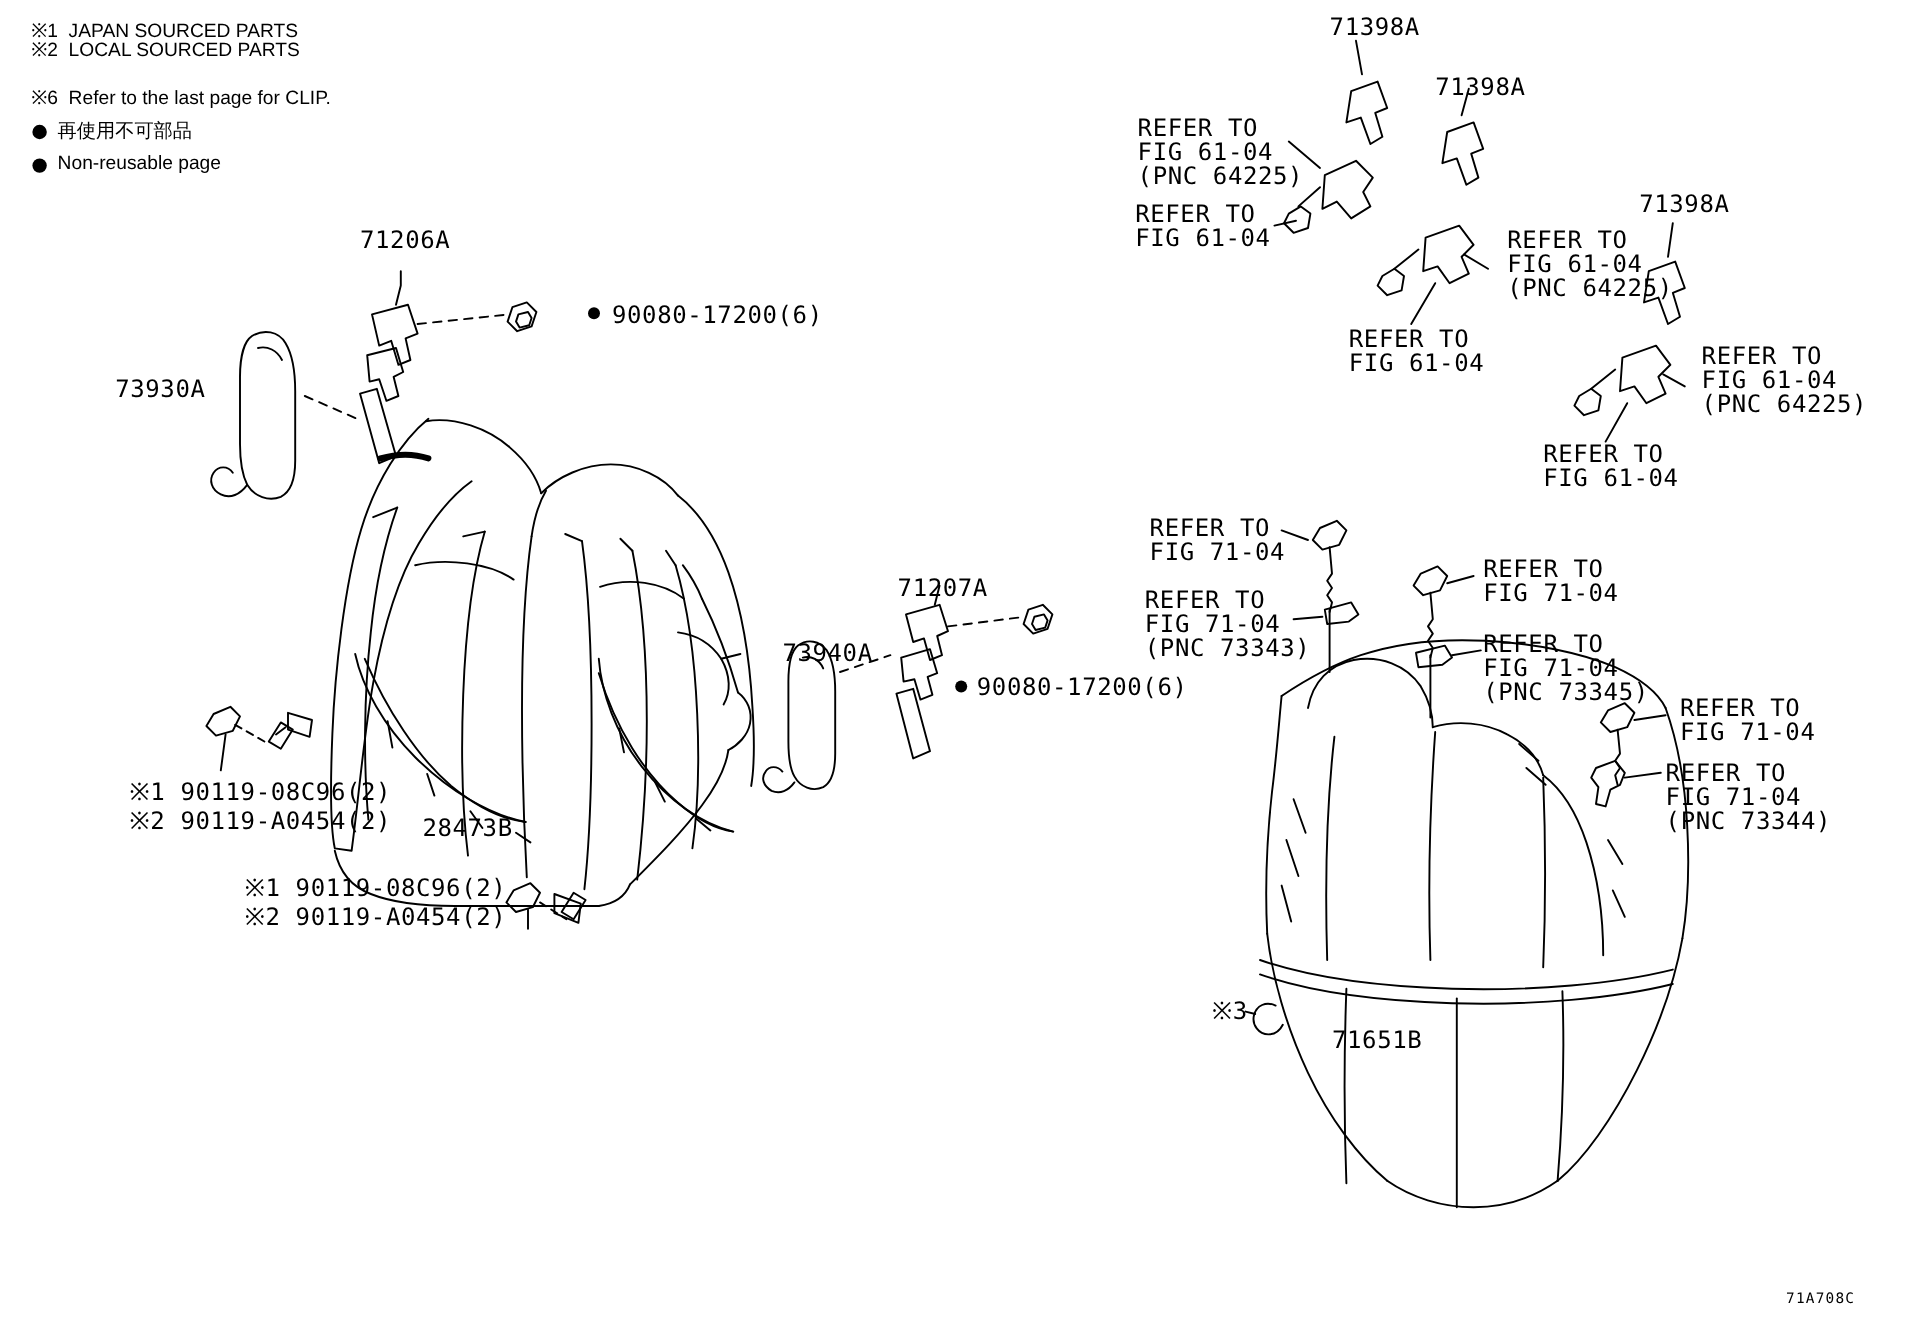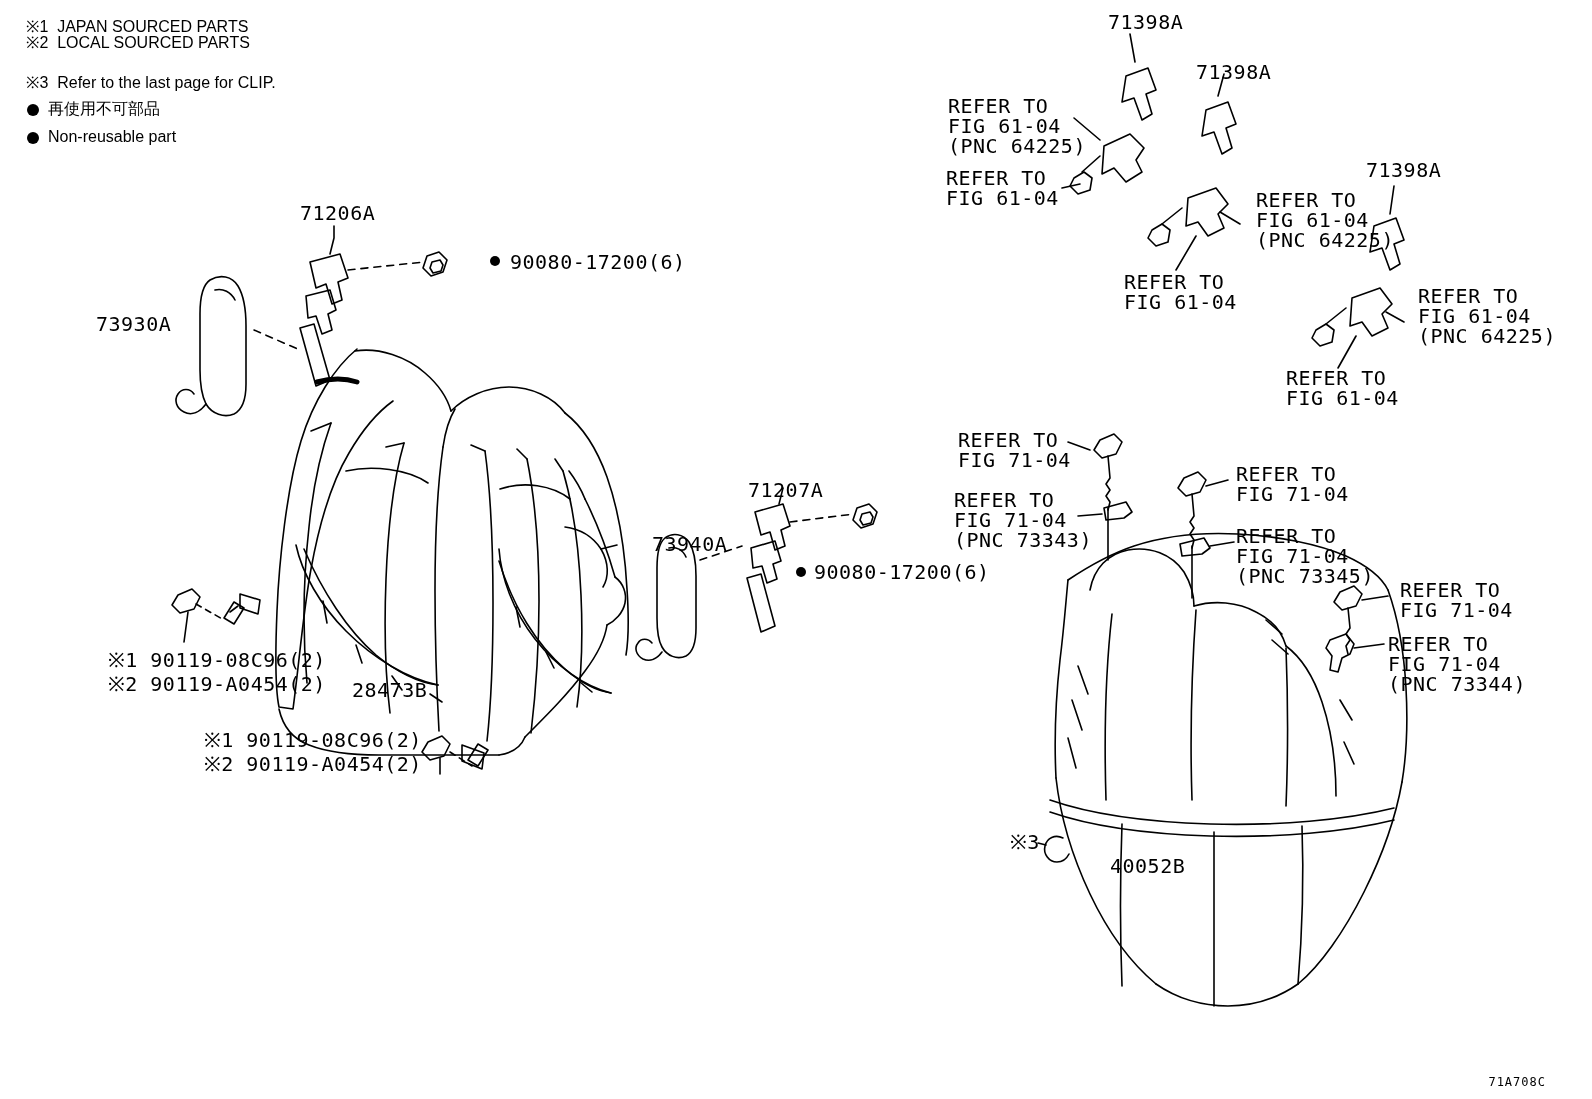--- a/index.html
+++ b/index.html
@@ -211,29 +211,29 @@
       <path d="M1348 608 l2 20 l-4 6 l4 6 l-4 6 l2 8"></path>
       <path d="M1362 600 L1388 596"></path>
 
       <path d="M1330 640 l16 -6 l8 10 l-4 10 l-8 4 l-4 14 l-8 -2 l2 -14 l-6 -8 z"></path>
       <path d="M1354 648 L1384 644"></path>
     </g>
   </svg>
 
   <div class="note" style="left:26px;top:16px;">※1  JAPAN SOURCED PARTS</div>
   <div class="note" style="left:26px;top:32px;">※2  LOCAL SOURCED PARTS</div>
-  <div class="note" style="left:26px;top:72px;">※3  Refer to the last page for CLIP.</div>
+  <div class="note" style="left:26px;top:72px;">※6  Refer to the last page for CLIP.</div>
 
   <div class="bullet" style="left:27px;top:104px;"></div>
   <div class="note cjk" style="left:48px;top:98px;font-family:'DejaVu Sans',sans-serif;text-align:center;">再使用不可部品</div>
 
   <div class="bullet" style="left:27px;top:132px;"></div>
-  <div class="note" style="left:48px;top:126px;">Non-reusable part</div>
-
-  <div class="lbl" style="left:300px;top:203px;">71206A</div>
+  <div class="note" style="left:48px;top:126px;">Non-reusable page</div>
+
+  <div class="lbl" style="left:300px;top:190px;">71206A</div>
   <div class="lbl" style="left:96px;top:314px;">73930A</div>
   <div class="dot-small" style="left:490px;top:256px;"></div>
   <div class="lbl" style="left:510px;top:252px;">90080-17200(6)</div>
 
   <div class="lbl" style="left:352px;top:680px;">28473B</div>
   <div class="lbl" style="left:652px;top:534px;">73940A</div>
   <div class="lbl" style="left:748px;top:480px;text-align:center;">71207A</div>
   <div class="dot-small" style="left:796px;top:567px;"></div>
   <div class="lbl" style="left:814px;top:562px;">90080-17200(6)</div>
 
@@ -272,16 +272,16 @@
   <div class="lbl multi" style="left:1236px;top:526px;">REFER TO
 FIG 71-04
 (PNC 73345)</div>
   <div class="lbl multi" style="left:1400px;top:580px;">REFER TO
 FIG 71-04</div>
   <div class="lbl multi" style="left:1388px;top:634px;">REFER TO
 FIG 71-04
 (PNC 73344)</div>
 
   <div class="lbl" style="left:1010px;top:832px;">※3</div>
-  <div class="lbl" style="left:1110px;top:856px;">40052B</div>
+  <div class="lbl" style="left:1110px;top:856px;">71651B</div>
 
   <div class="footer">71A708C</div>
 </div>
 
 </body></html>

